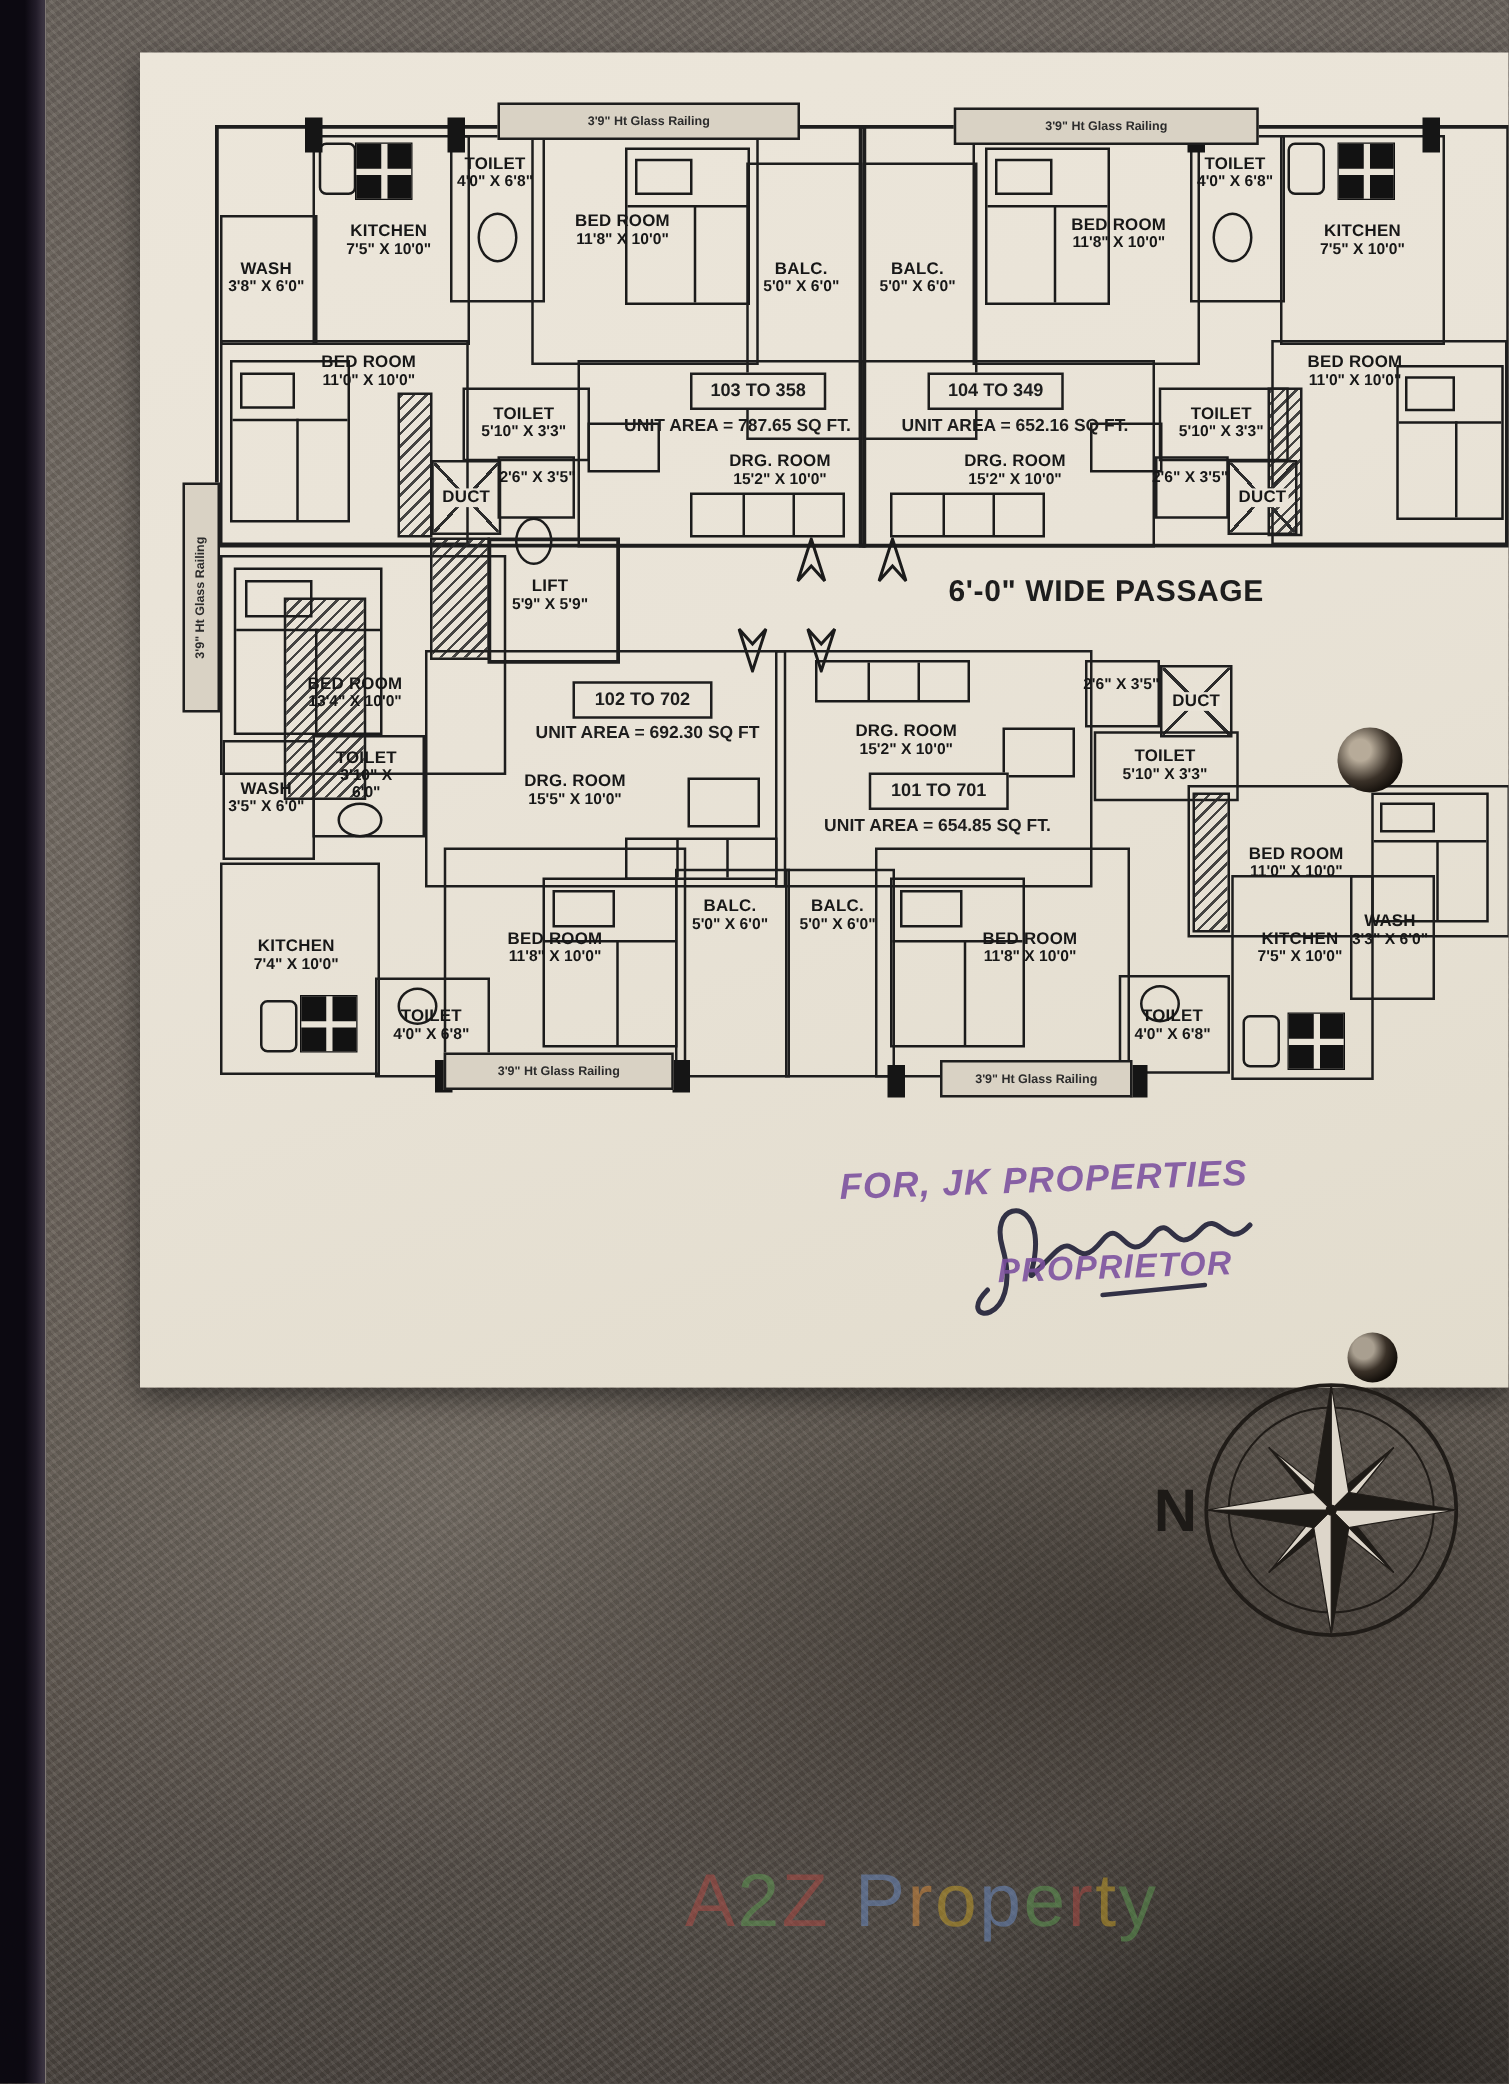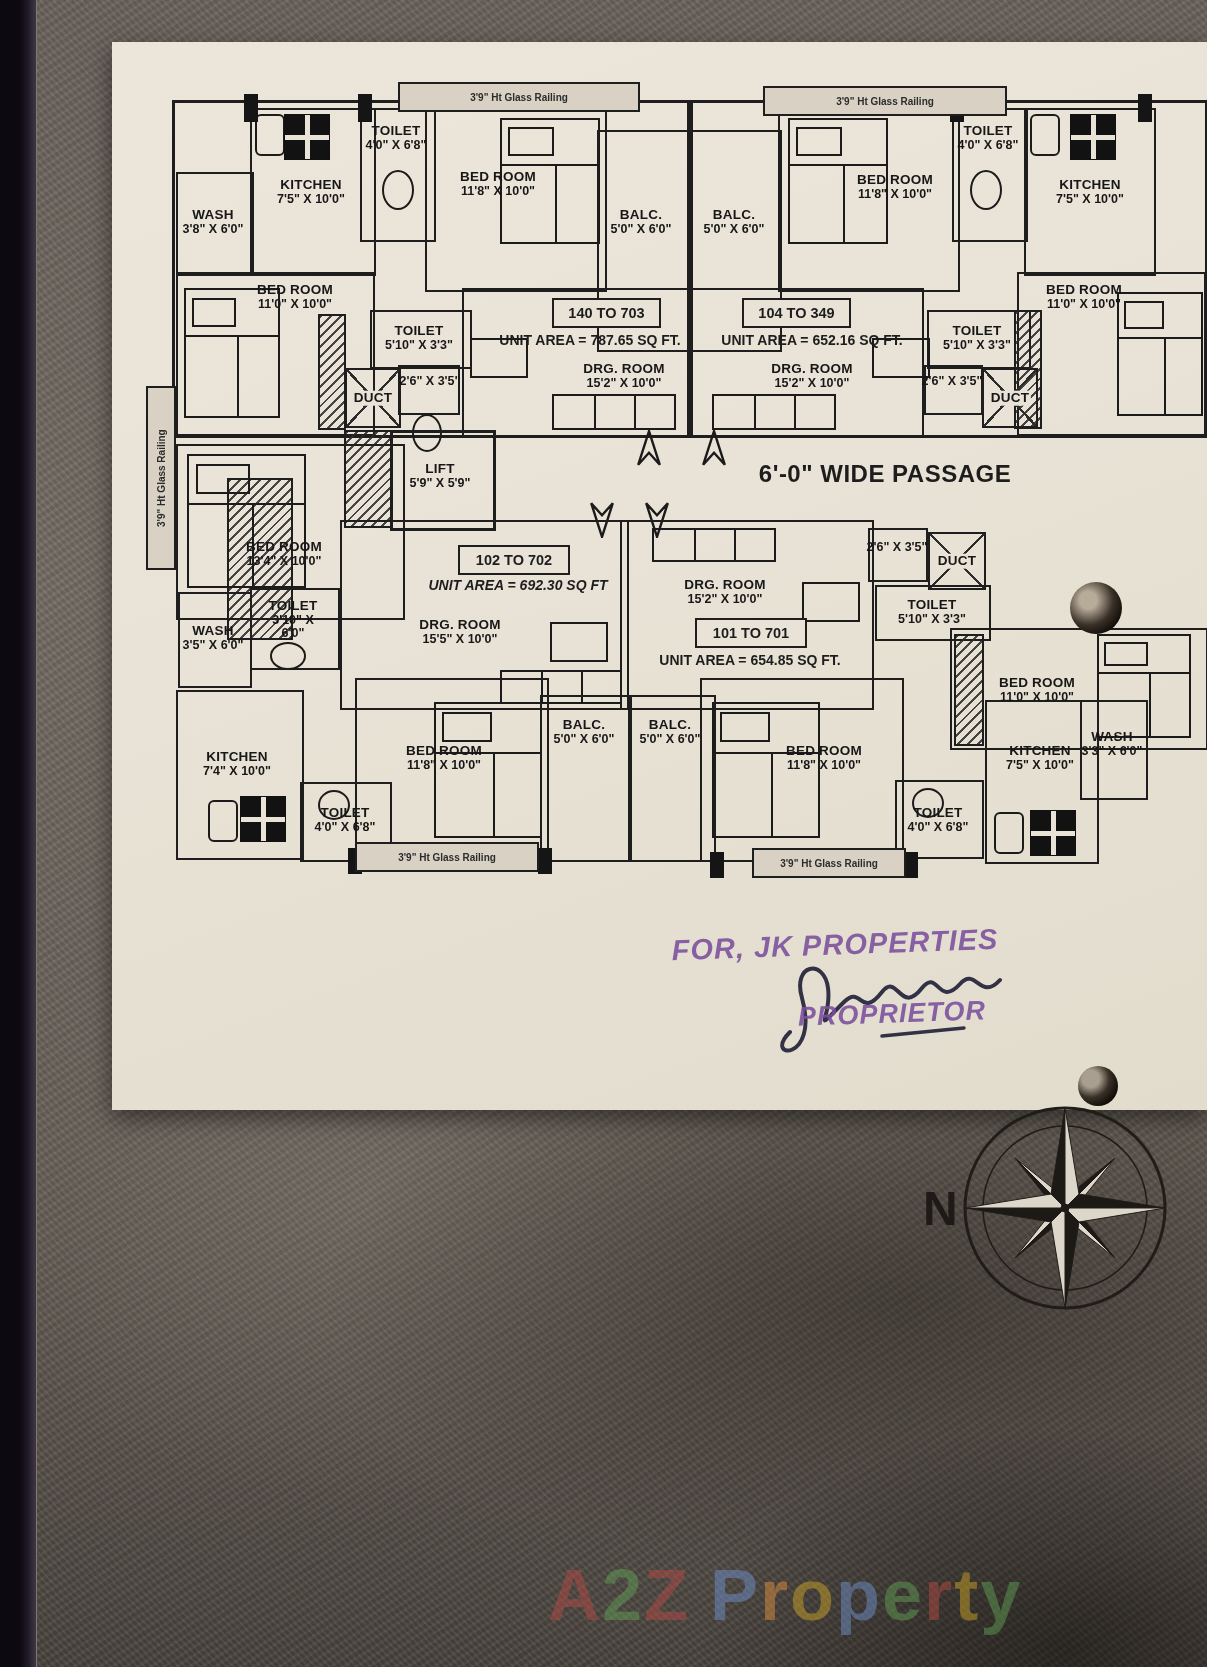--- a/index.html
+++ b/index.html
@@ -63,21 +63,21 @@
   
   .stampline{position:absolute;transform:translate(-50%,-50%) rotate(-2deg);
     font-style:italic;font-weight:bold;color:#7b4f9e;opacity:.88;letter-spacing:1px;white-space:nowrap;}
   #sig{position:absolute;opacity:.92;}
   
   #title{position:absolute;left:268px;top:1248px;font-size:55px;color:#2e2b28;
     letter-spacing:1.5px;white-space:nowrap;}
   #compass{position:absolute;left:865px;top:1075px;}
   #punch-hole{position:absolute;left:1078px;top:1066px;width:40px;height:40px;border-radius:50%;
     background:radial-gradient(circle at 32% 32%, #a99f90 22%, #3a3128 48%, #100c08 75%);}
-  #watermark{position:absolute;left:548px;top:1554px;font-size:72px;font-weight:bold;
+  #watermark{position:absolute;left:548px;top:1486px;font-size:60px;font-weight:normal;
     letter-spacing:2px;opacity:.5;white-space:nowrap;}
   #watermark span{display:inline-block;}
   .wm-sp{margin-left:20px;}
   .c0,.c2,.c8{color:#b34a44;}
   .c1,.c7,.c10{color:#5f9e53;}
   .c3,.c6{color:#6d8fc9;}
   .c4{color:#dd8f3d;}
   .c5,.c9{color:#c9a227;}
 </style>
 </head>
@@ -175,21 +175,21 @@
         </div>
       <div class="wc" style="left:300px;top:372px;width:26px;height:34px;"></div>
       <div class="duct" style="left:233px;top:326px;width:52px;height:56px;">
           <div class="lbl" style="left:26px;top:28px;">
             <div class="n">DUCT</div>
           </div>
         </div>
 
       <div class="room" style="left:350px;top:246px;width:226px;height:146px;"></div>
       <div class="ubox" style="left:440px;top:256px;width:105px;height:26px;">
-          <span>140 TO 703</span>
+          <span>103 TO 358</span>
         </div>
       <div class="area" style="left:478px;top:298px;"><span>UNIT AREA = 787.65 SQ FT.</span></div>
       <div class="lbl" style="left:512px;top:334px;">
           <div class="n">DRG. ROOM</div>
           <div class="d">15'2" X 10'0"</div>
         </div>
       <div class="ctable" style="left:358px;top:296px;width:54px;height:36px;"></div>
       <div class="sofa" style="left:440px;top:352px;width:120px;height:32px;">
           <i></i>
           <i></i>
@@ -326,21 +326,21 @@
       <div class="lbl wrap" style="left:181px;top:578px;">
           <div class="n">TOILET</div>
           <div class="d">3'10" X 6'0"</div>
         </div>
       <div class="wc" style="left:158px;top:600px;width:32px;height:24px;"></div>
 
       <div class="room" style="left:228px;top:478px;width:285px;height:186px;"></div>
       <div class="ubox" style="left:346px;top:503px;width:108px;height:26px;">
           <span>102 TO 702</span>
         </div>
-      <div class="area" style="left:406px;top:543px;font-style:italic;"><span>UNIT AREA = 692.30 SQ FT</span></div>
+      <div class="area" style="left:406px;top:543px;"><span>UNIT AREA = 692.30 SQ FT</span></div>
       <div class="lbl" style="left:348px;top:590px;">
           <div class="n">DRG. ROOM</div>
           <div class="d">15'5" X 10'0"</div>
         </div>
       <div class="ctable" style="left:438px;top:580px;width:54px;height:36px;"></div>
       <div class="sofa" style="left:388px;top:628px;width:118px;height:30px;">
           <i></i>
           <i></i>
           <i></i>
         </div>

